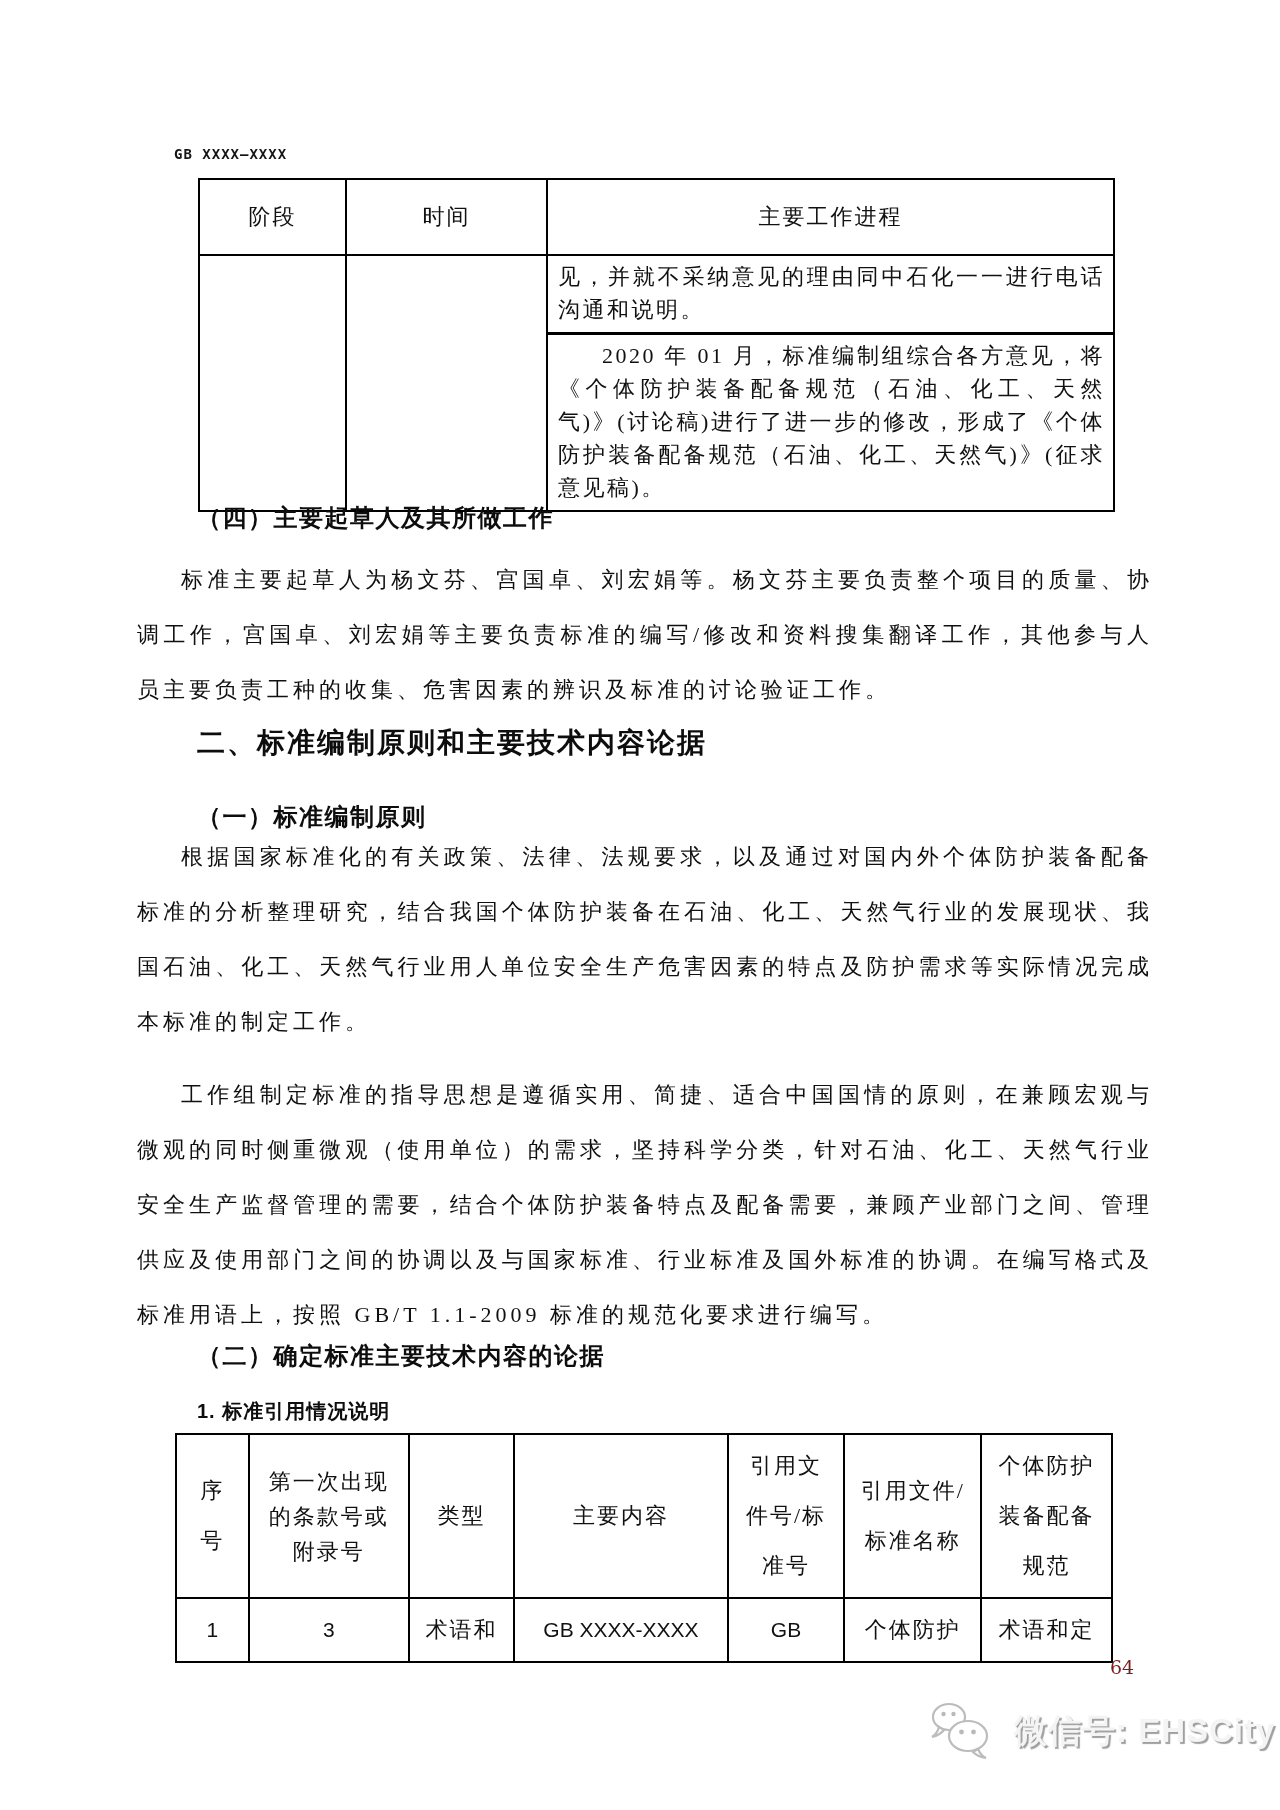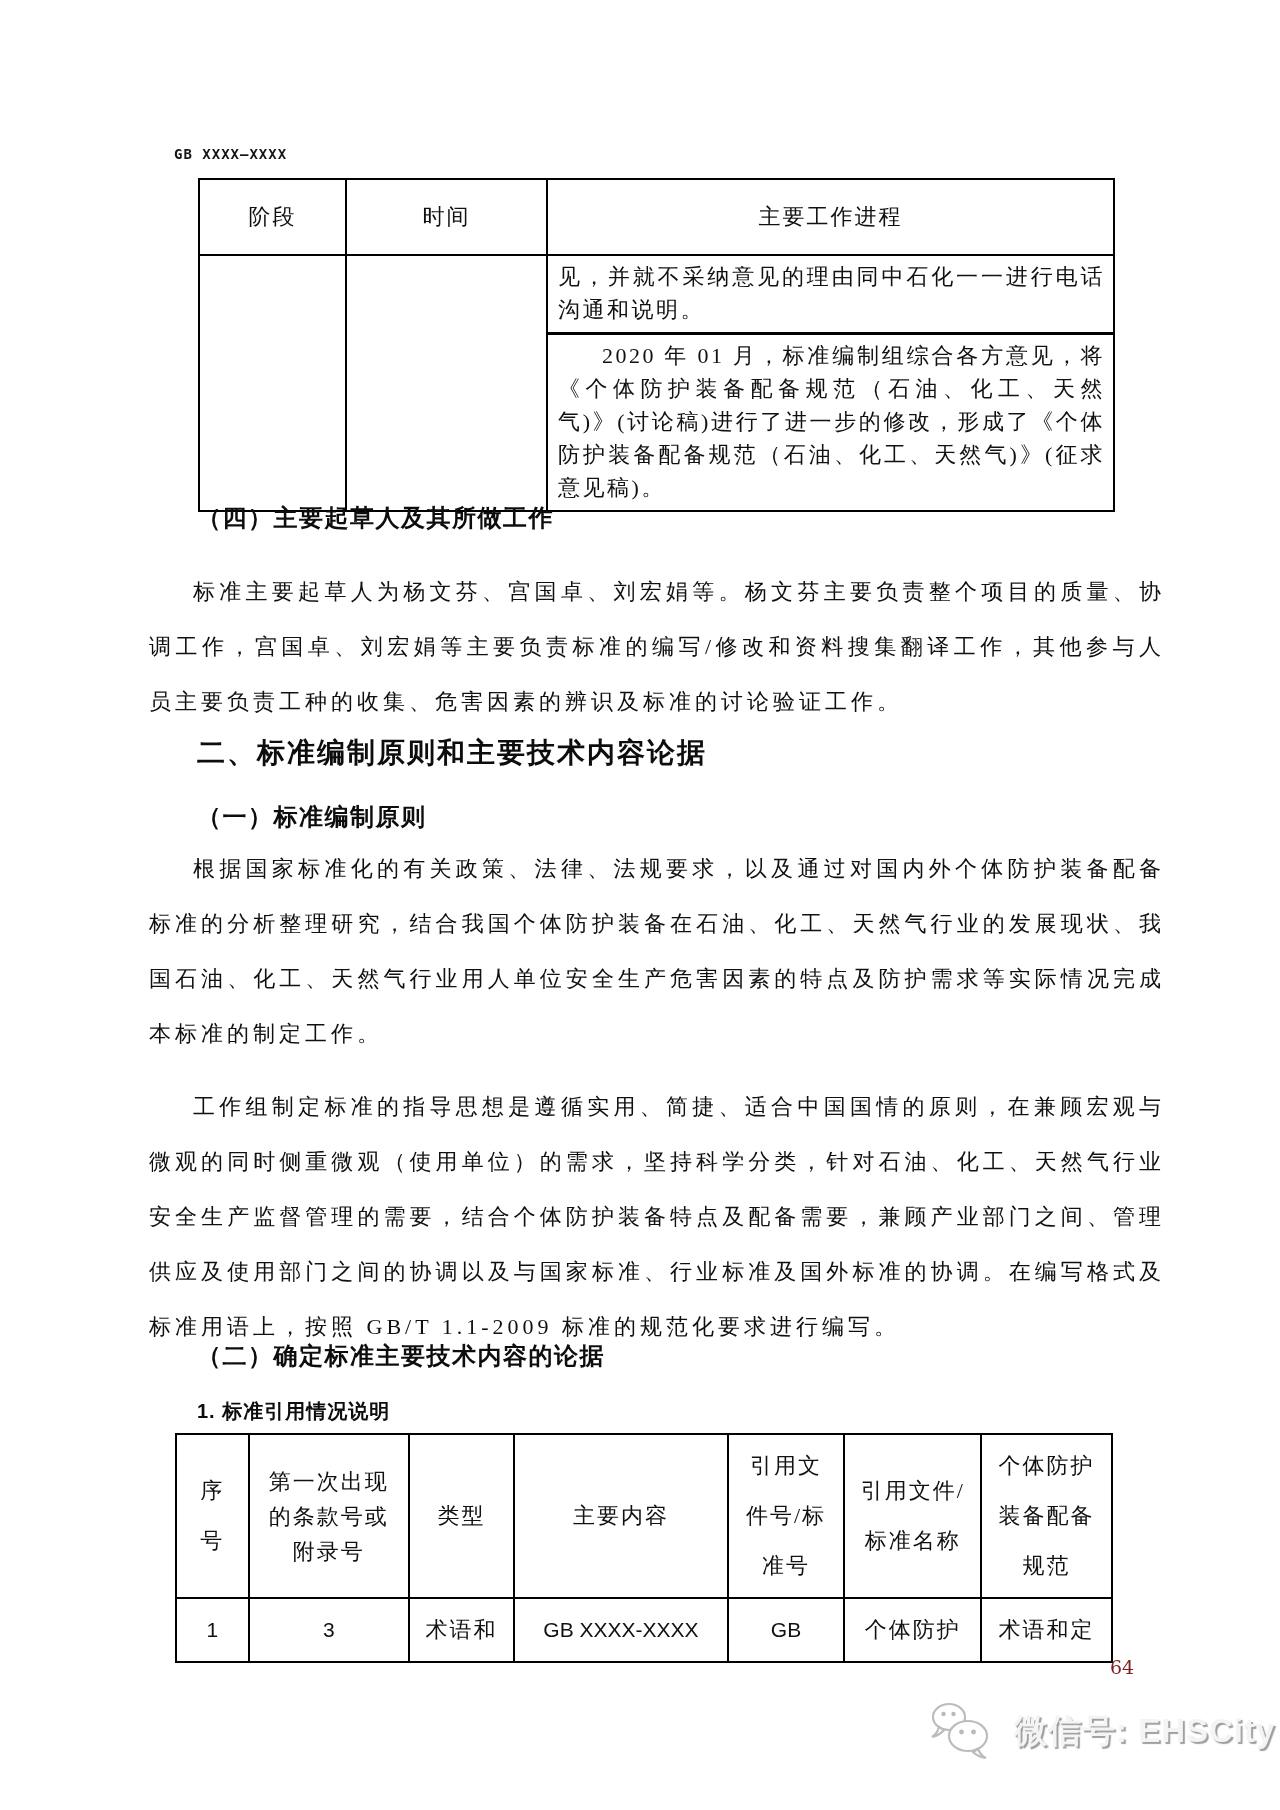--- a/index.html
+++ b/index.html
@@ -40,33 +40,32 @@
     position:absolute;left:197px;
     font-family:"Liberation Sans","DejaVu Sans",sans-serif;
     font-weight:700;font-size:24px;letter-spacing:1.5px;color:#0d0d0d;
     white-space:nowrap;
   }
   .h-main{
     position:absolute;left:197px;top:724px;
     font-family:"Liberation Sans","DejaVu Sans",sans-serif;
     font-weight:700;font-size:28px;letter-spacing:2px;color:#0d0d0d;
     white-space:nowrap;
-    margin-top:10px;
   }
   .h-minor{
     position:absolute;left:197px;top:1398px;
     font-family:"Liberation Sans","DejaVu Sans",sans-serif;
     font-weight:700;font-size:20px;letter-spacing:1px;color:#0d0d0d;
     white-space:nowrap;
   }
   .body-par{
     position:absolute;left:133px;width:1016px;
     font-size:22px;line-height:55px;letter-spacing:4px;
     text-align:justify;text-indent:2em;color:#101010;
-    margin:16px;
+    margin:4px;
   }
   
   .t2{
     position:absolute;left:175px;top:1433px;width:938px;
     font-size:22px;letter-spacing:2px;
   }
   .t2 th,.t2 td{border:2px solid #000;word-break:break-all;}
   .t2 th{
     font-weight:normal;text-align:center;vertical-align:middle;
     padding:6px 12px;font-size:22px;

